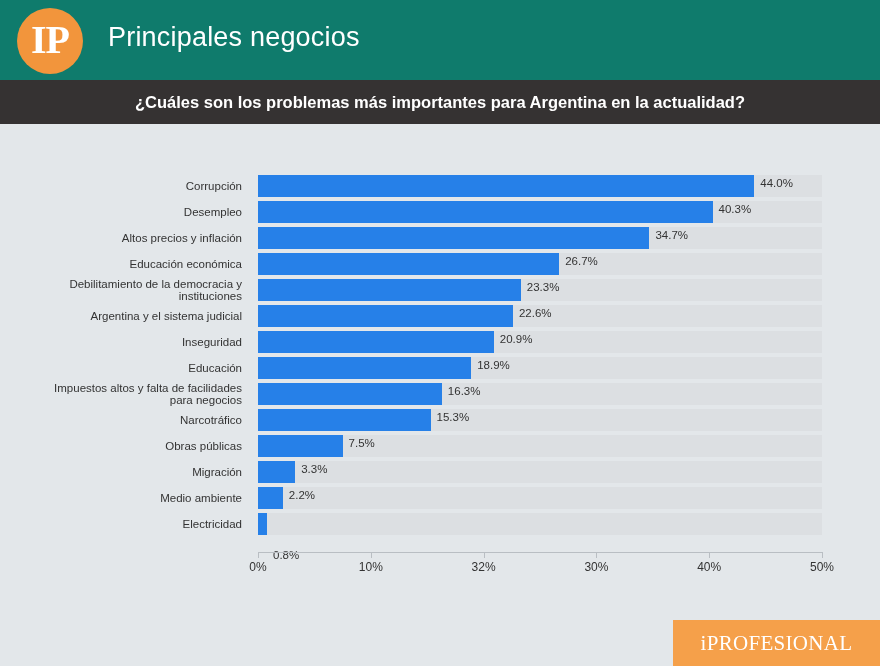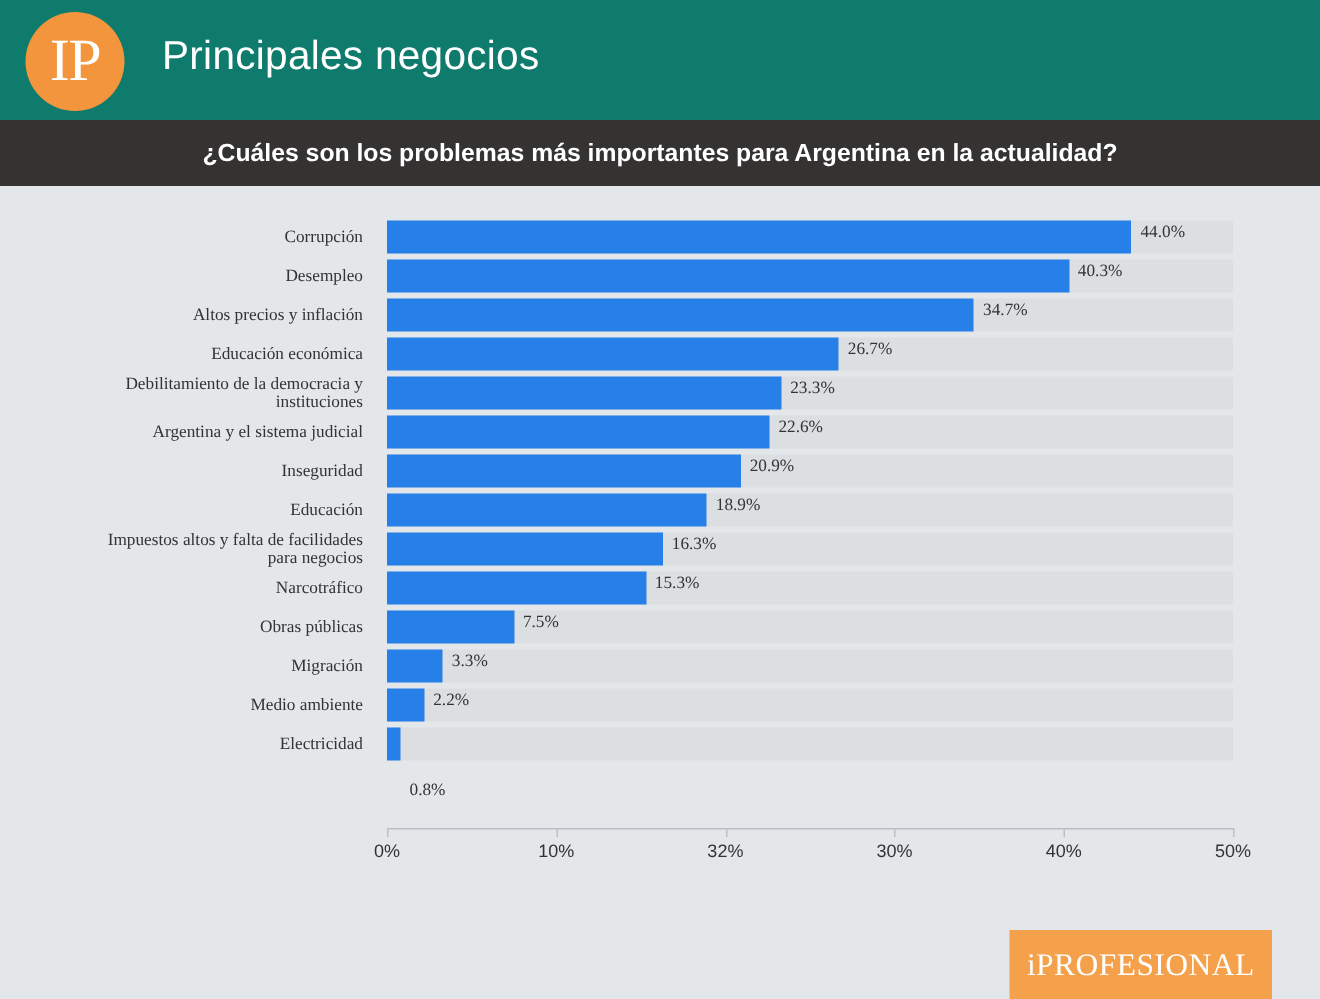--- a/index.html
+++ b/index.html
@@ -30,21 +30,21 @@
     left: 17px; top: 8px;
     width: 66px; height: 66px;
     border-radius: 50%;
     background: #f2953c;
     display: flex;
     align-items: center;
     justify-content: center;
   }
   .logo-text {
     font-family: "Liberation Serif", serif;
-    font-weight: normal;
+    font-weight: bold;
     font-size: 40px;
     color: #ffffff;
     letter-spacing: -1px;
     line-height: 1;
     margin-top: -2px;
   }
   .header-title {
     position: absolute;
     left: 108px; top: 22px;
     font-size: 27px;
@@ -73,23 +73,22 @@
   
   .chart-area {
     position: absolute;
     left: 0; top: 124px;
     width: 880px; height: 490px;
     background: #e3e7ea;
   }
 
   .rows {
     position: absolute;
-    left: 0; top: 21px;
+    left: 0; top: 49px;
     width: 696px;
-    font-family: Liberation Serif, serif;
   }
   .row {
     position: relative;
     height: 26px;
     display: flex;
     align-items: center;
   }
   .cat-label {
     position: absolute;
     left: 0;
@@ -158,21 +157,21 @@
   .footer-source {
     position: absolute;
     left: 32px; top: 14px;
     font-size: 13.5px;
     color: #ffffff;
     letter-spacing: 0.4px;
   }
   .footer-brand-block {
     position: absolute;
     left: 673px; top: 620px;
-    width: 175px; height: 46px;
+    width: 207px; height: 46px;
     background: #f5a04a;
     display: flex;
     align-items: center;
     justify-content: center;
   }
   .footer-brand-text {
     font-family: "Liberation Serif", serif;
     font-size: 21px;
     color: #ffffff;
     letter-spacing: 0.3px;

